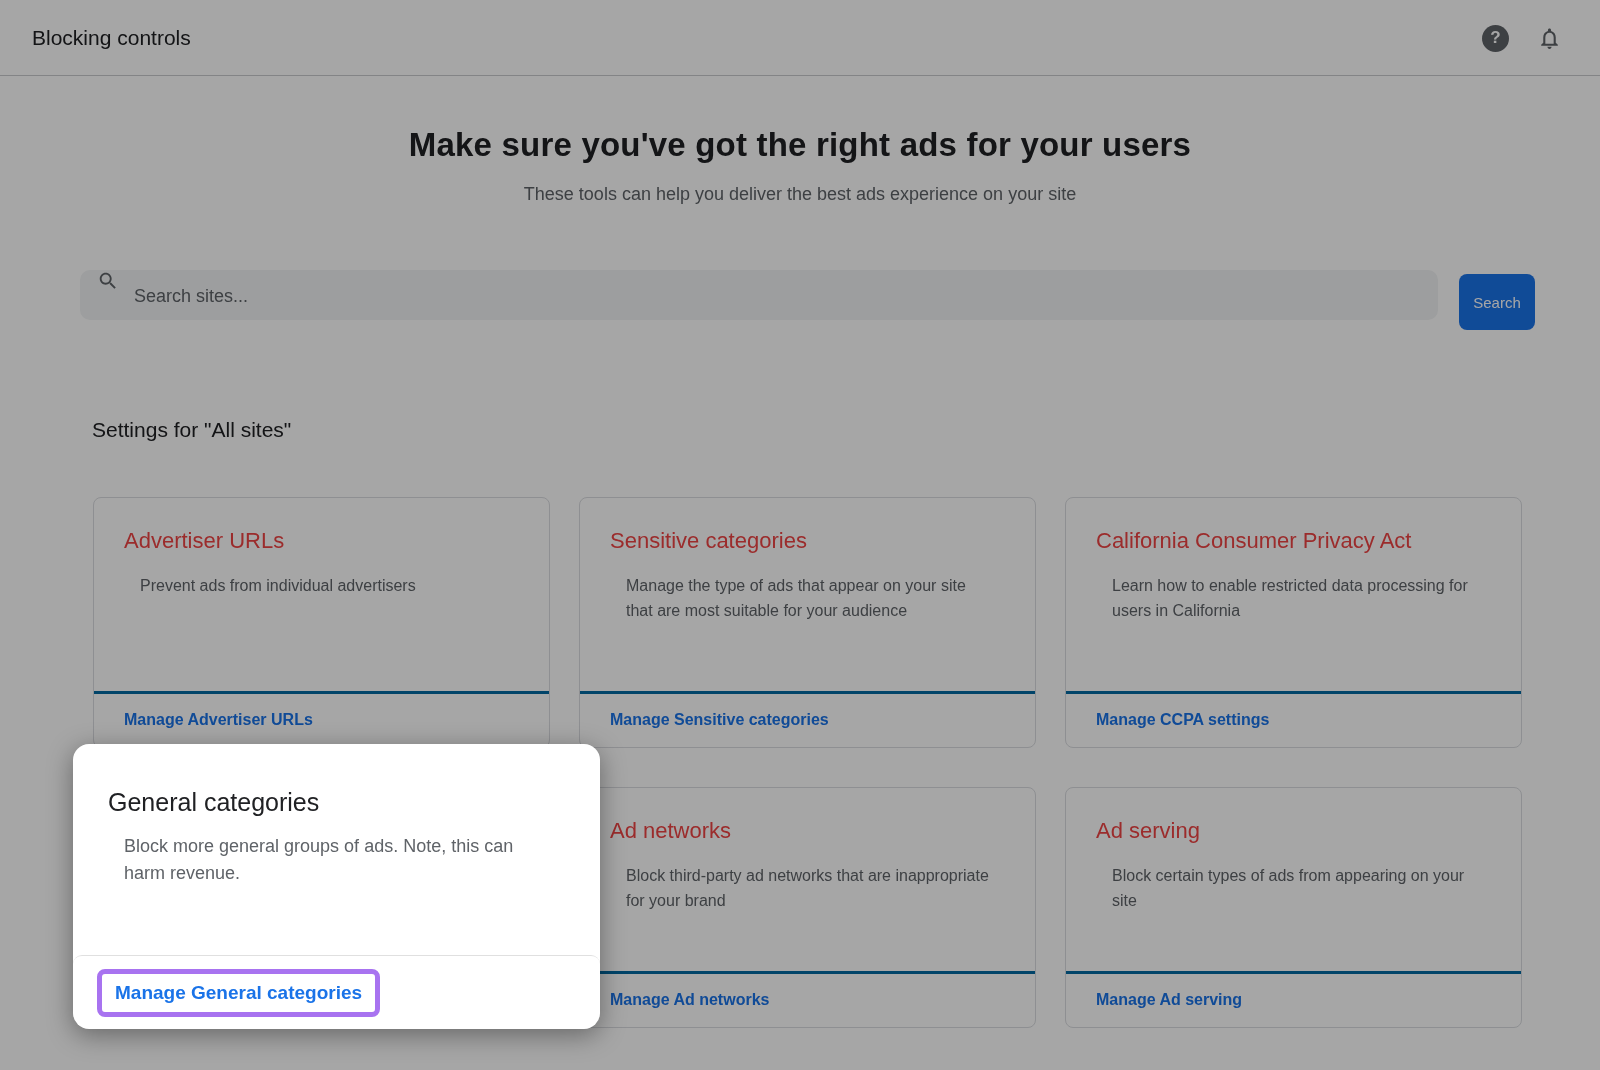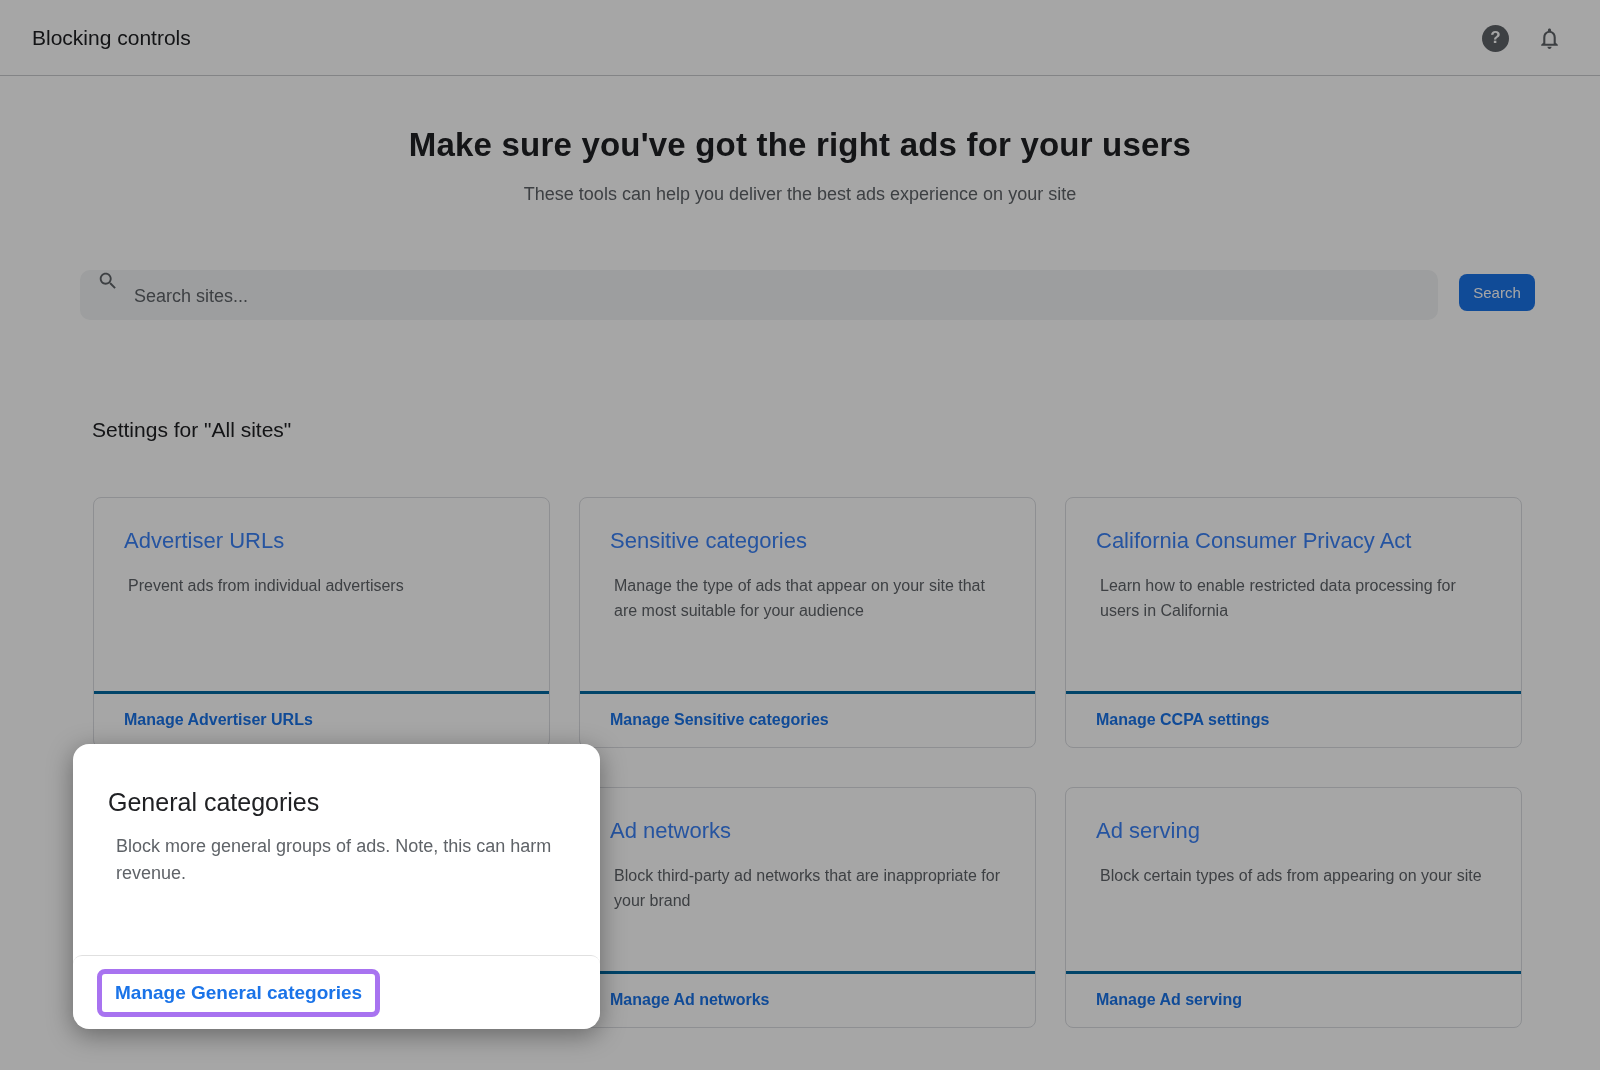--- a/index.html
+++ b/index.html
@@ -46,21 +46,21 @@
     display:flex; align-items:flex-start; padding-left:17px;
   }
   .search-glyph { width:22px; height:22px; flex:0 0 auto; }
   .search-input {
     flex:1; height:100%; border:none; outline:none; background:transparent;
     font-family:"Liberation Sans", sans-serif; font-size:18px; color:#202124;
     margin-left:13px;
   }
   .search-input::placeholder { color:#5f6368; opacity:1; }
   .search-btn {
-    position:absolute; left:1459px; top:274px; width:76px; height:37px;
+    position:absolute; left:1459px; top:274px; width:76px; height:56px;
     background:#1a73e8; color:#ffffff; border:none; border-radius:8px;
     font-family:"Liberation Sans", sans-serif; font-size:15px; font-weight:500;
     cursor:pointer;
   }
 
   
   .settings-heading {
     position:absolute; left:92px; top:418px;
     font-size:21px; font-weight:400; color:#202124; margin:0;
   }
@@ -70,22 +70,22 @@
     display:grid;
     grid-template-columns:457px 457px 457px;
     grid-template-rows:251px 241px;
     column-gap:29px; row-gap:39px;
   }
   .card {
     background:#ffffff; border:1px solid #dadce0; border-radius:8px;
     box-sizing:border-box; display:flex; flex-direction:column;
   }
   .card-content { flex:1; padding:30px 30px 0 30px; }
-  .card-title { font-size:22px; font-weight:400; color:#3b82f6; margin:0 0 19px 0; }
-  .card-desc { font-size:16px; color:#5f6368; line-height:25px; margin:4px; }
+  .card-title { font-size:22px; font-weight:400; color:#ef4444; margin:0 0 19px 0; }
+  .card-desc { font-size:16px; color:#5f6368; line-height:25px; margin:16px; }
   .card-footer { border-top:3px solid #0369a1; padding:17px 30px 18px 30px; }
   .card-link {
     color:#1a73e8; font-size:16px; font-weight:700; text-decoration:none; cursor:pointer;
   }
   .pos-r2c2 { grid-column:2; grid-row:2; }
   .pos-r2c3 { grid-column:3; grid-row:2; }
 
   
   .scrim {
     position:absolute; left:0; top:0; width:1600px; height:1070px;
@@ -94,21 +94,21 @@
 
   
   .spotlight {
     position:absolute; left:73px; top:744px; width:527px; height:285px;
     background:#ffffff; border-radius:16px; z-index:20;
     box-shadow:0 6px 26px rgba(0,0,0,0.38);
     display:flex; flex-direction:column; box-sizing:border-box;
   }
   .spotlight-content { height:211px; box-sizing:border-box; padding:44px 35px 0 35px; }
   .spotlight-title { font-size:25px; font-weight:400; color:#202124; margin:0 0 16px 0; }
-  .spotlight-desc { font-size:18px; color:#5f6368; line-height:27px; margin:8px; max-width:445px; }
+  .spotlight-desc { font-size:18px; color:#5f6368; line-height:27px; margin:16px; max-width:445px; }
   .spotlight-footer { flex:1; border-top:1px solid #e0e0e0; padding:13px 0 0 24px;border-radius:9px; }
   .purple-box {
     display:inline-block; border:5px solid #a873f0; border-radius:8px;
     padding:8px 13px; background:#ffffff;
   }
   .spotlight-link {
     color:#1a73e8; font-size:19px; font-weight:700; text-decoration:none; cursor:pointer;
   }
 </style>
 </head>

